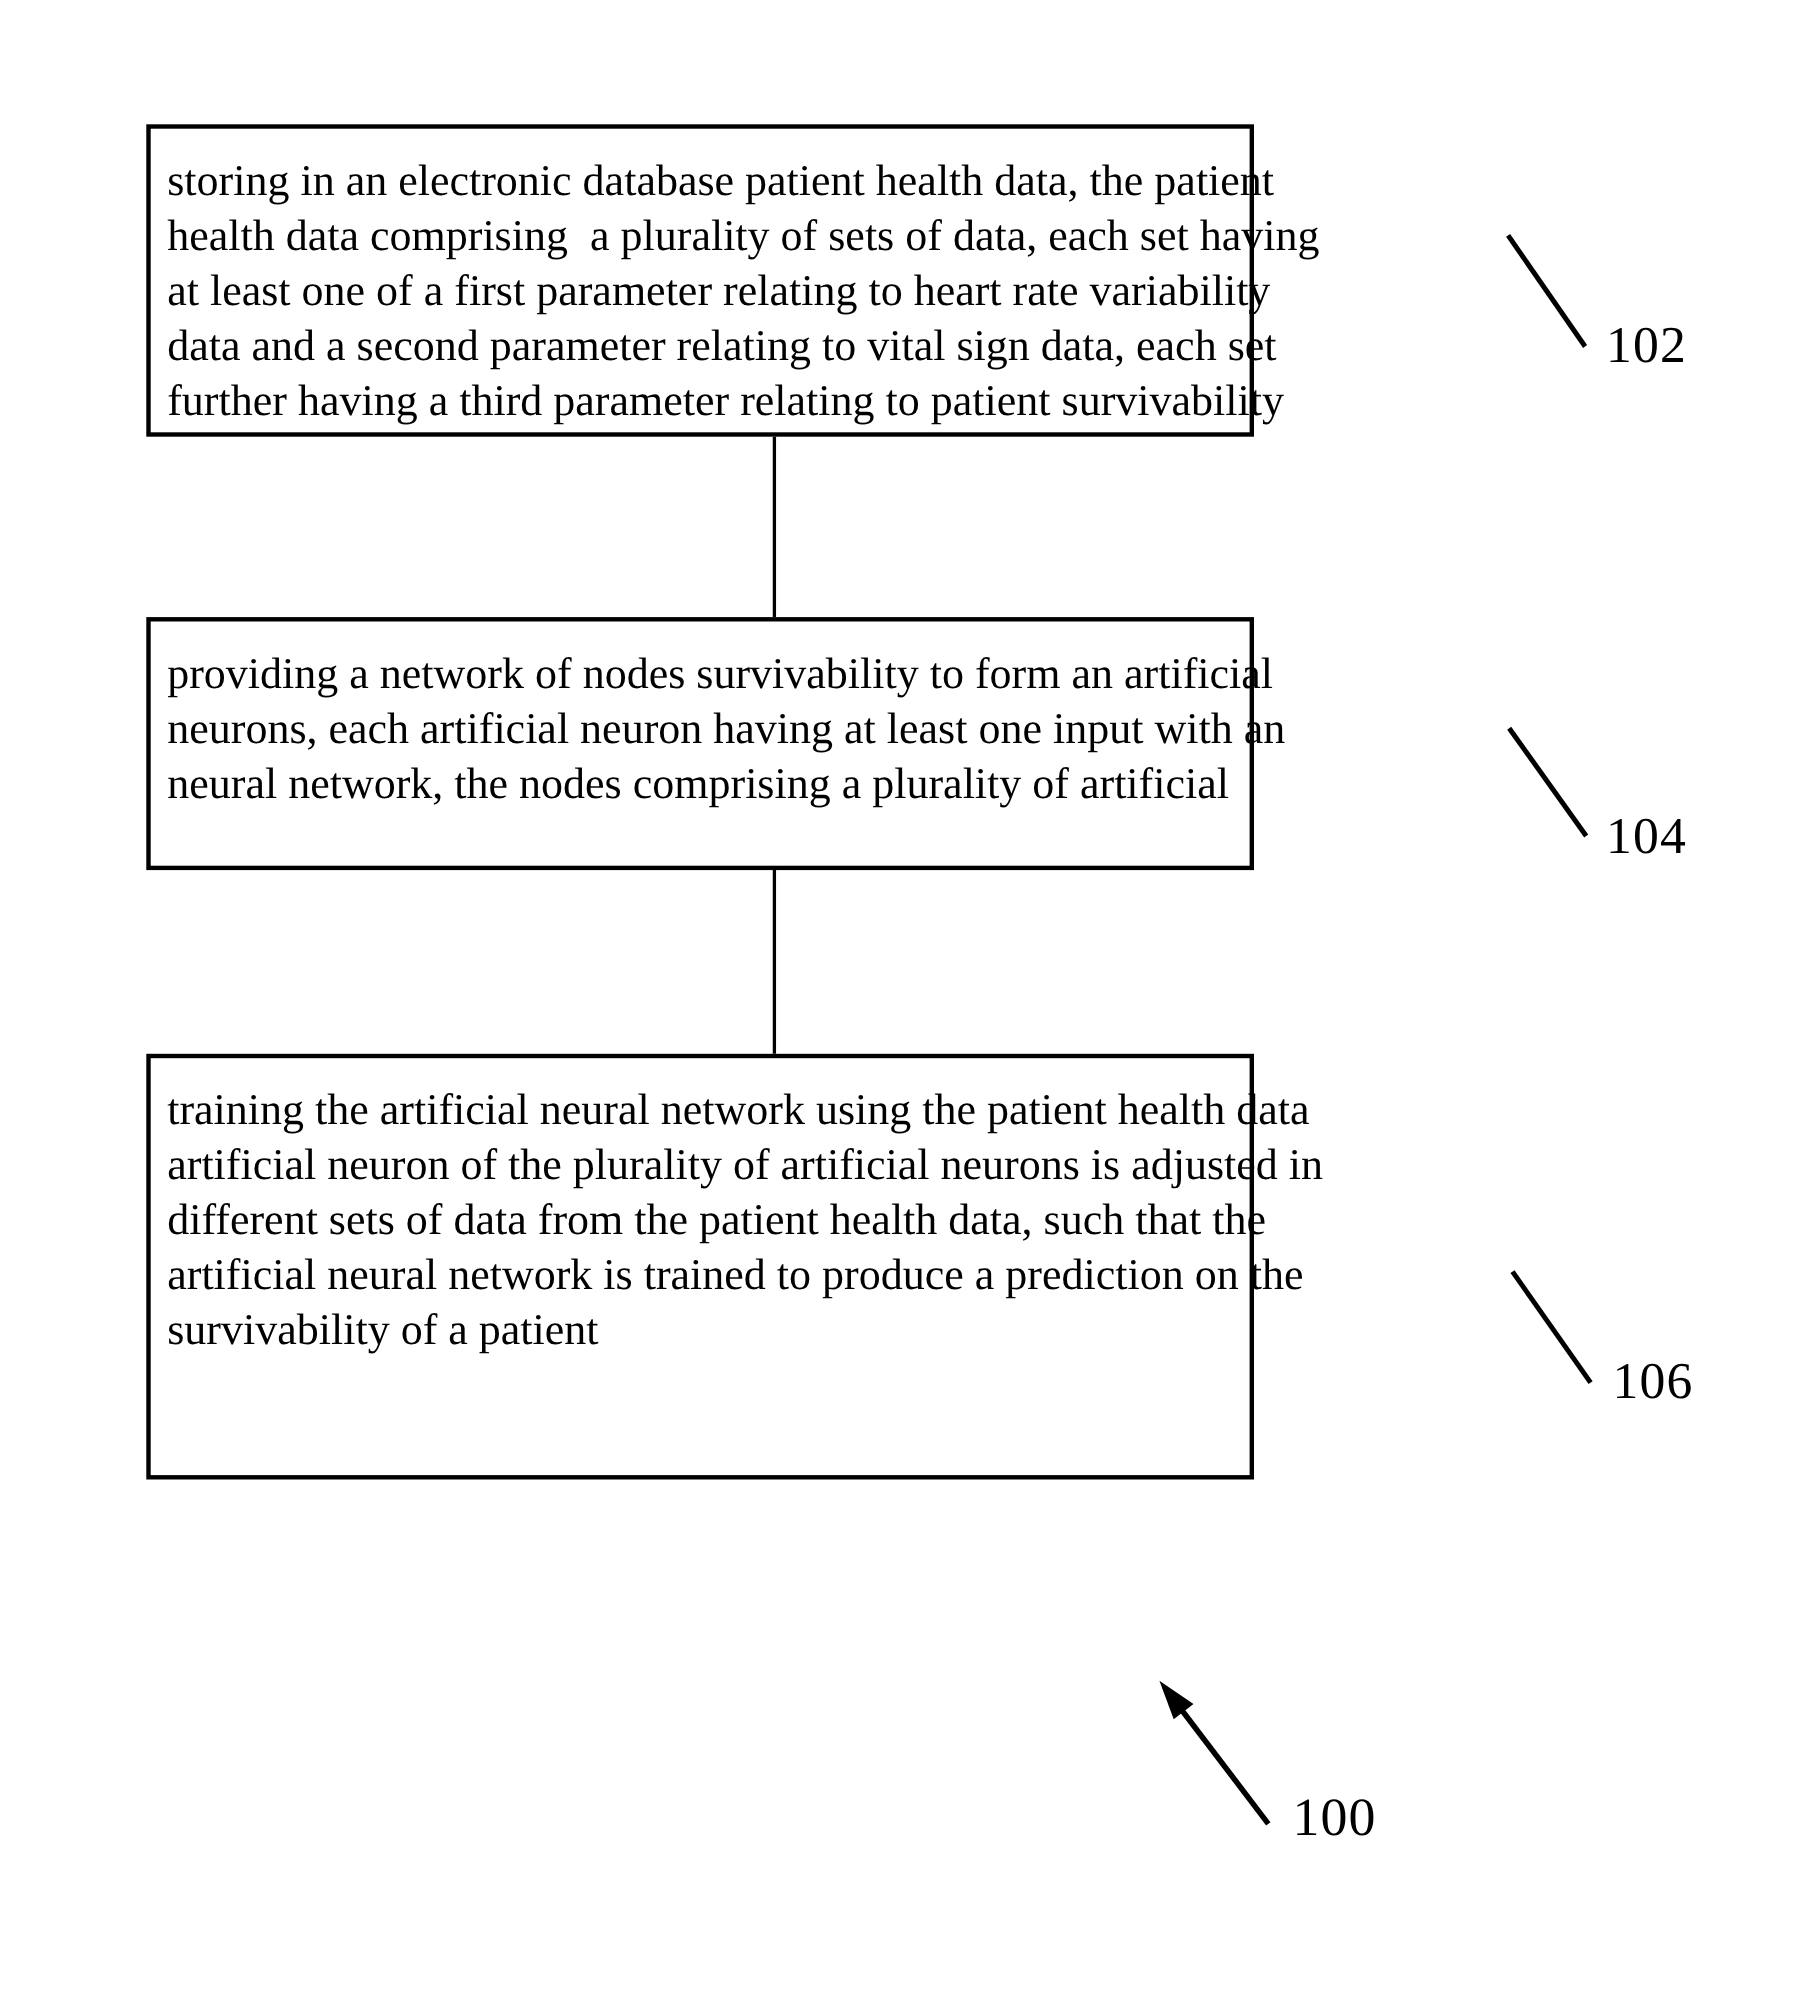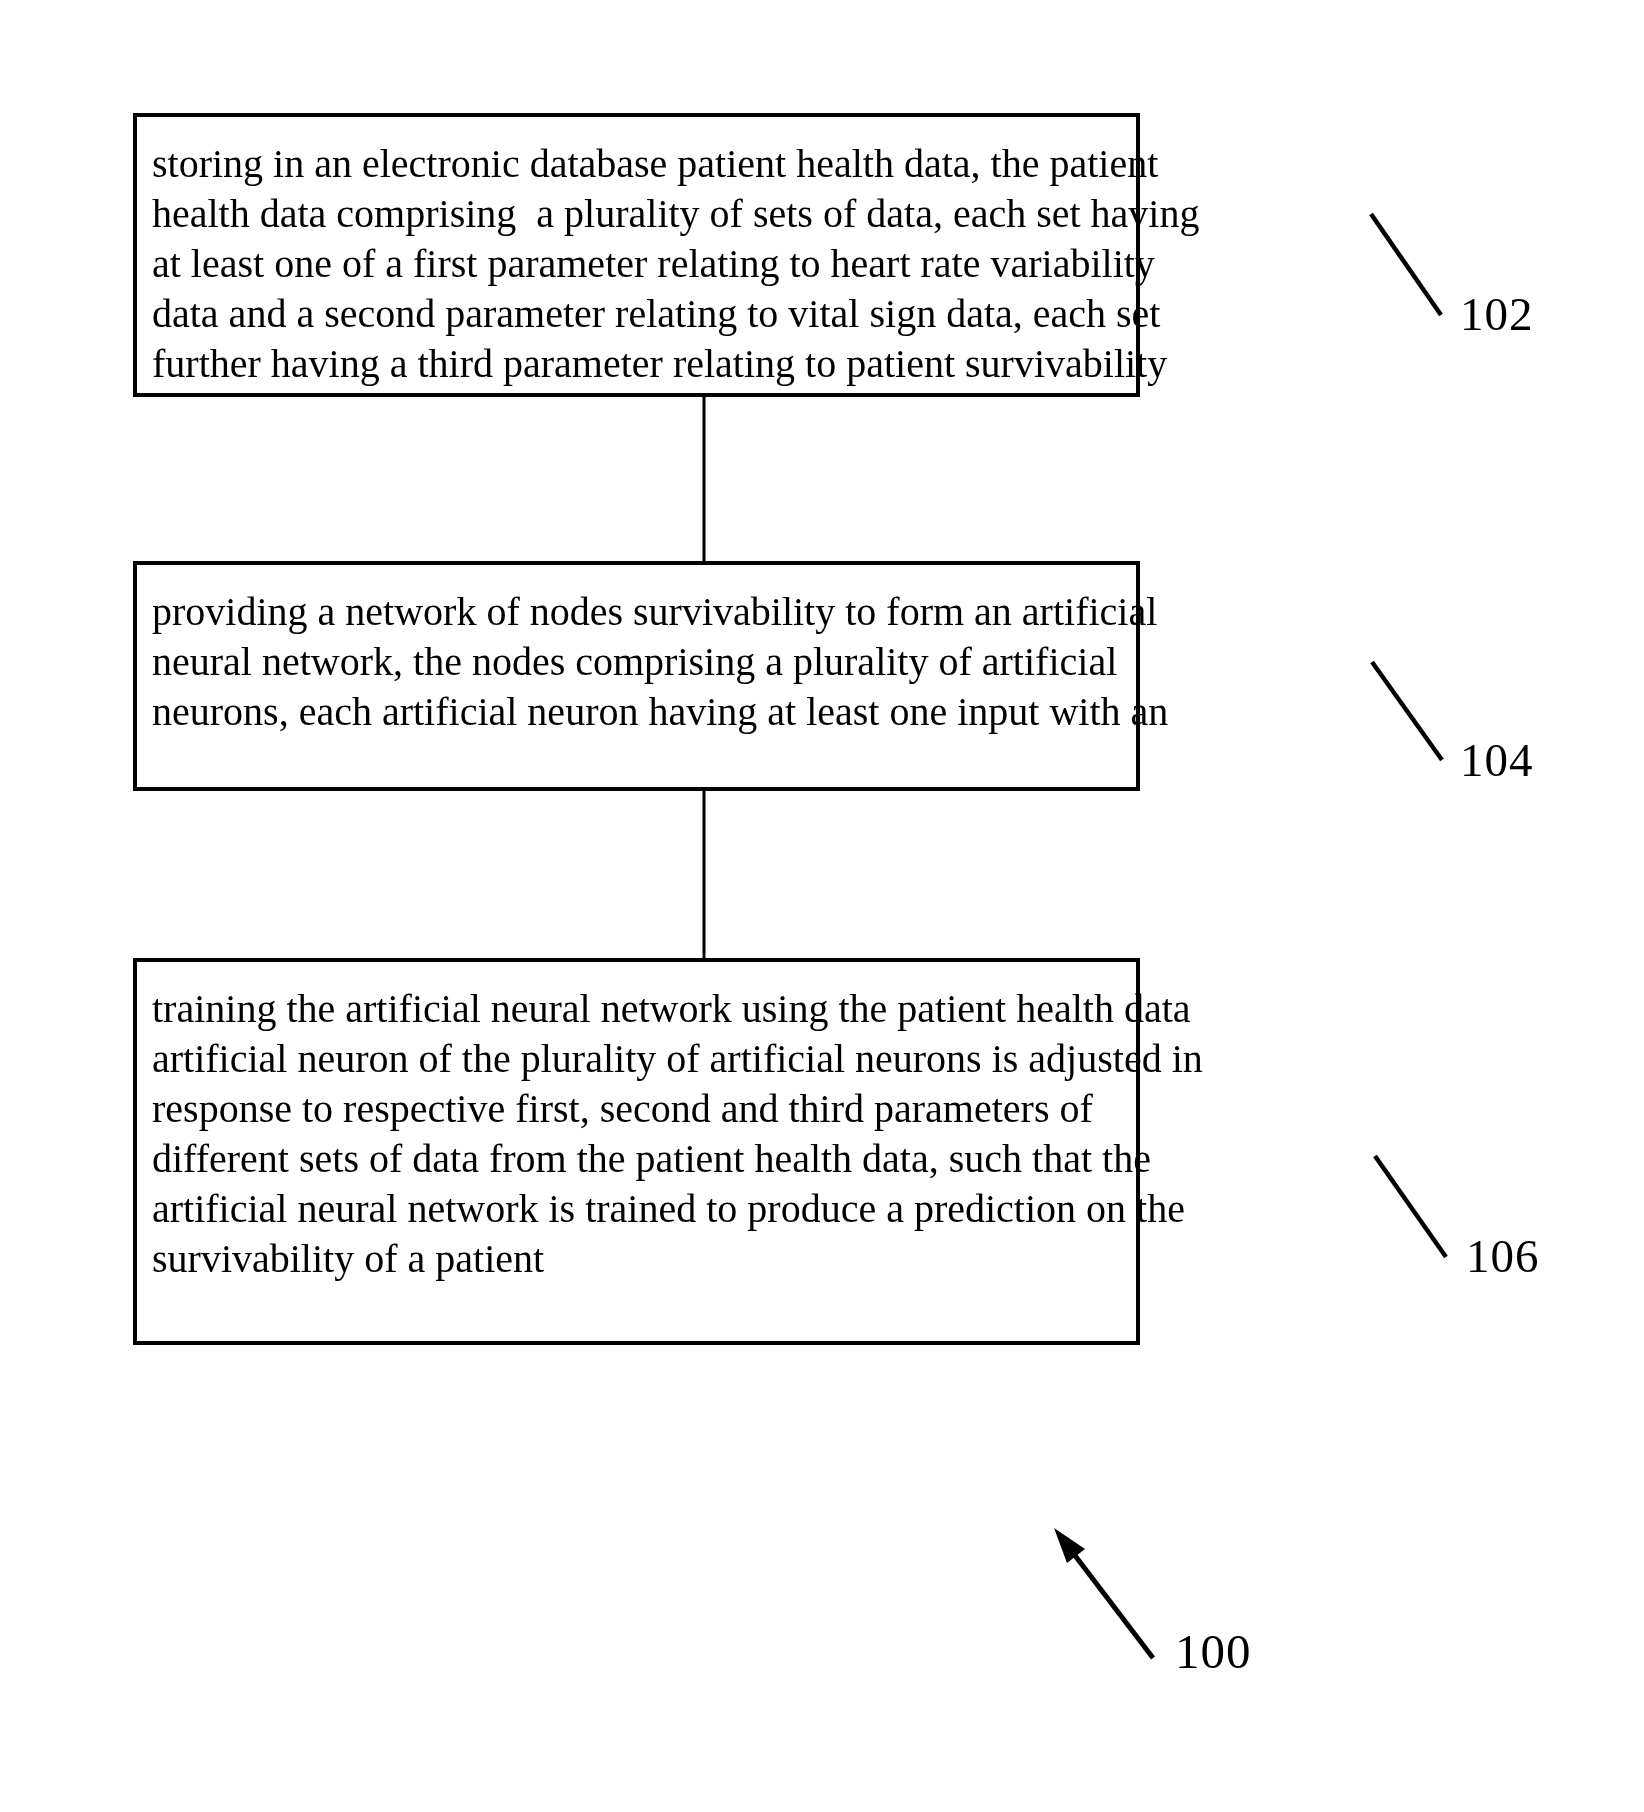--- a/index.html
+++ b/index.html
@@ -80,28 +80,27 @@
   <div class="step-box box-102">
     <div class="txt-line">storing in an electronic database patient health data, the patient</div>
     <div class="txt-line">health data comprising  a plurality of sets of data, each set having</div>
     <div class="txt-line">at least one of a first parameter relating to heart rate variability</div>
     <div class="txt-line">data and a second parameter relating to vital sign data, each set</div>
     <div class="txt-line">further having a third parameter relating to patient survivability</div>
   </div>
 
   <div class="step-box box-104">
     <div class="txt-line">providing a network of nodes survivability to form an artificial</div>
+    <div class="txt-line">neurons, each artificial neuron having at least one input with an</div>
     <div class="txt-line">neural network, the nodes comprising a plurality of artificial</div>
-    <div class="txt-line">neurons, each artificial neuron having at least one input with an</div>
   </div>
 
   <div class="step-box box-106">
     <div class="txt-line">training the artificial neural network using the patient health data</div>
     <div class="txt-line">artificial neuron of the plurality of artificial neurons is adjusted in</div>
-    <div class="txt-line">response to respective first, second and third parameters of</div>
     <div class="txt-line">different sets of data from the patient health data, such that the</div>
     <div class="txt-line">artificial neural network is trained to produce a prediction on the</div>
     <div class="txt-line">survivability of a patient</div>
   </div>
 
   <div class="ref-label ref-102">102</div>
   <div class="ref-label ref-104">104</div>
   <div class="ref-label ref-106">106</div>
   <div class="ref-label ref-100">100</div>
 

